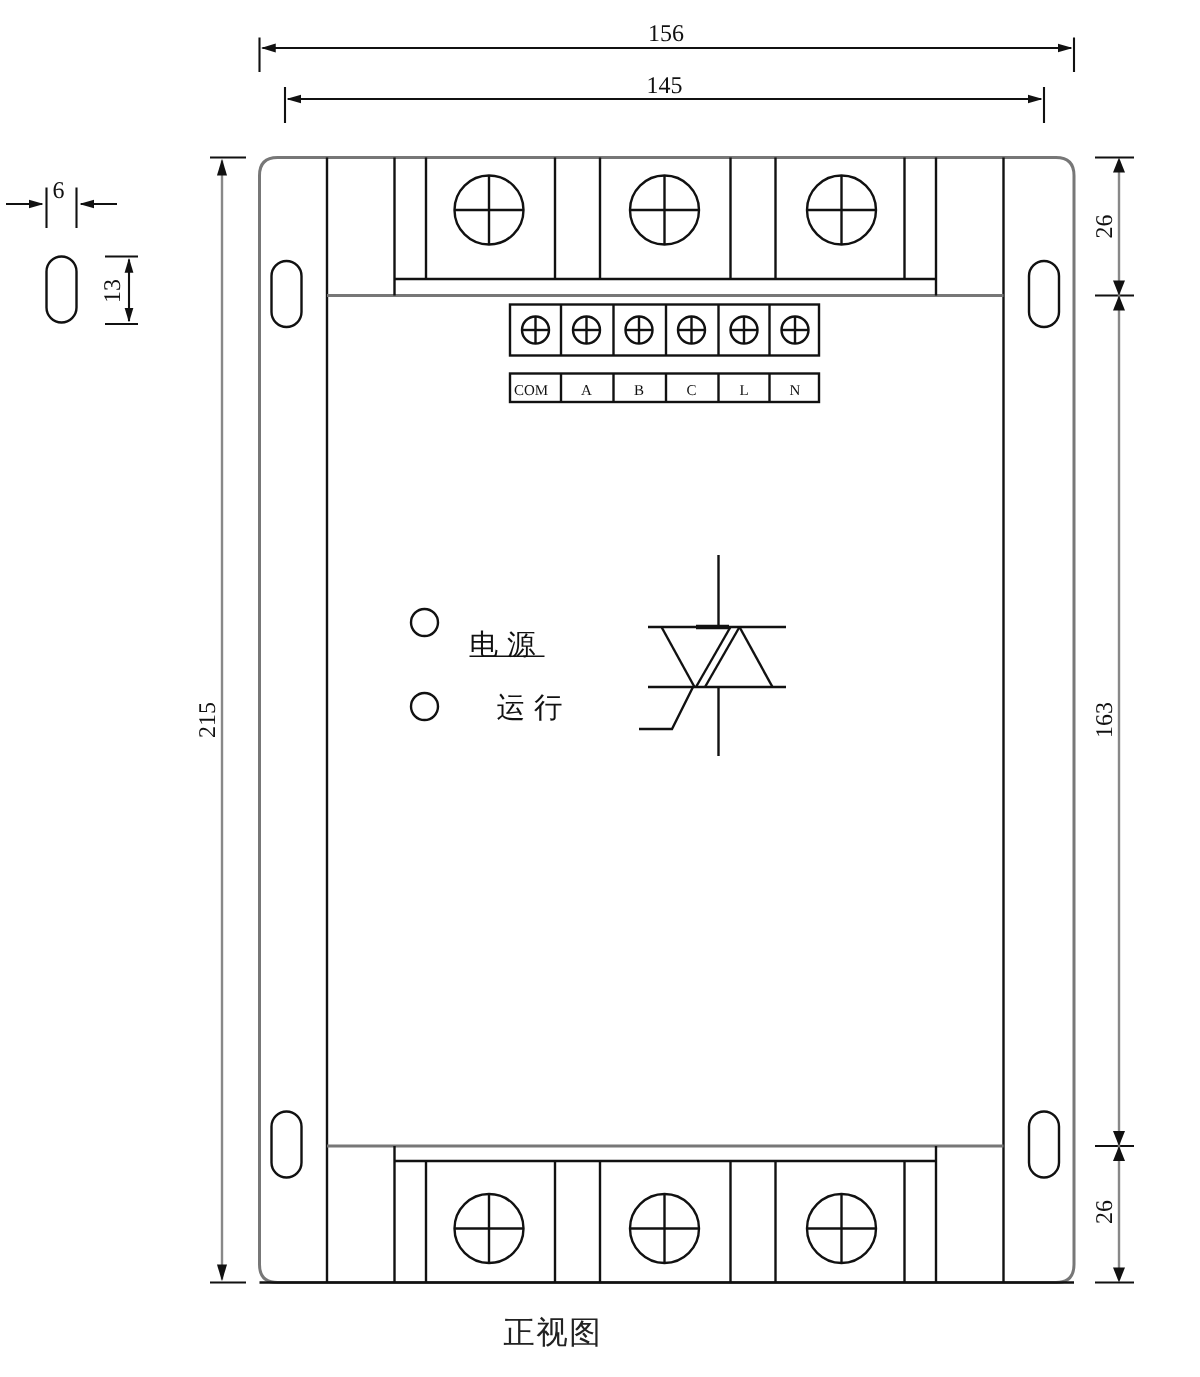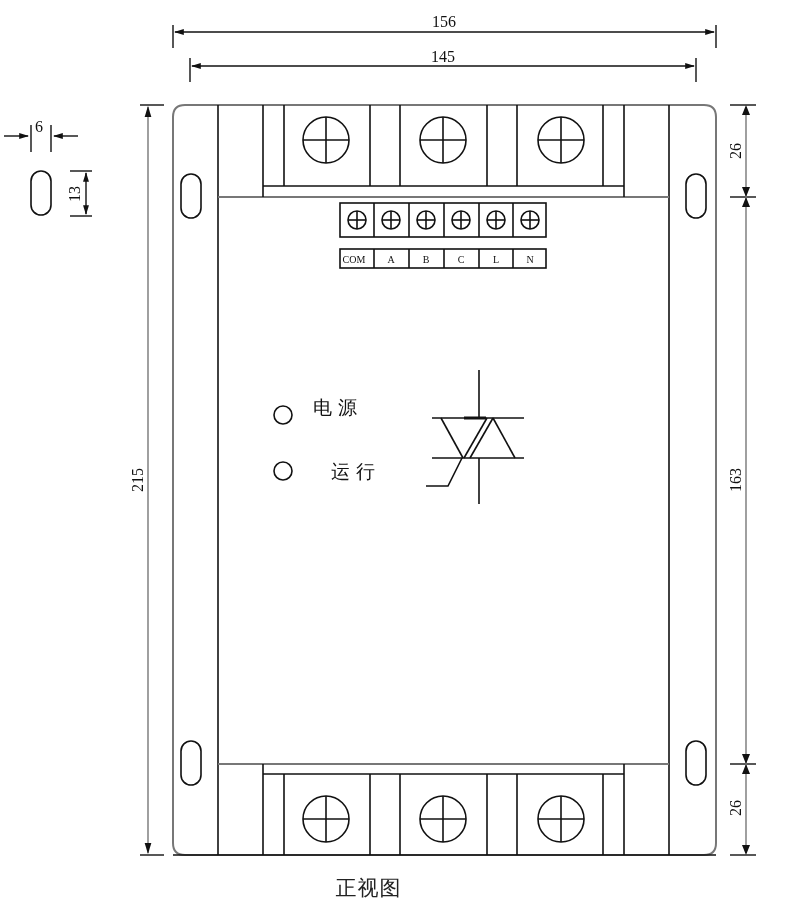--- a/index.html
+++ b/index.html
@@ -214,16 +214,16 @@
     <line class="ln" x1="432" y1="458" x2="524" y2="458"></line>
     <line class="ln" x1="464" y1="418" x2="486" y2="418" style="stroke-width:3"></line>
     <line class="ln" x1="441" y1="418" x2="463" y2="458"></line>
     <line class="ln" x1="487" y1="418" x2="464" y2="458"></line>
     <line class="ln" x1="493" y1="418" x2="470" y2="458"></line>
     <line class="ln" x1="493" y1="418" x2="515" y2="458"></line>
     <polyline class="ln" points="462,458 448,486 426,486"></polyline>
   </g>
 </svg>
 
-<div class="led-label" style="left:313px; top:395px;">电源</div>
+<div class="led-label" style="left:313px; top:417px;text-decoration:underline;">电源</div>
 <div class="led-label" style="left:331px; top:459px;">运行</div>
 
 <div class="caption">正视图</div>
 
 </body></html>

